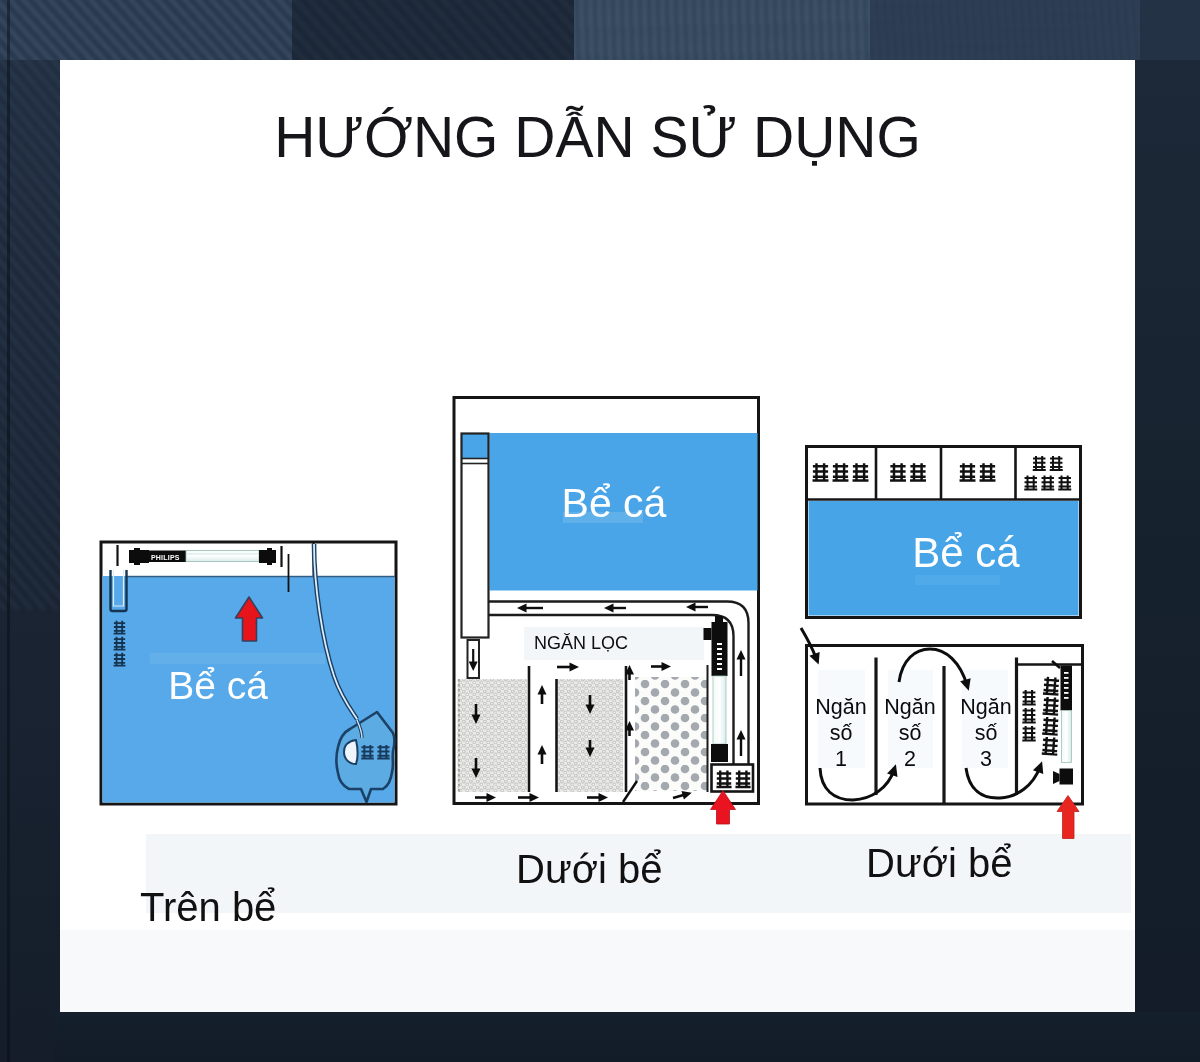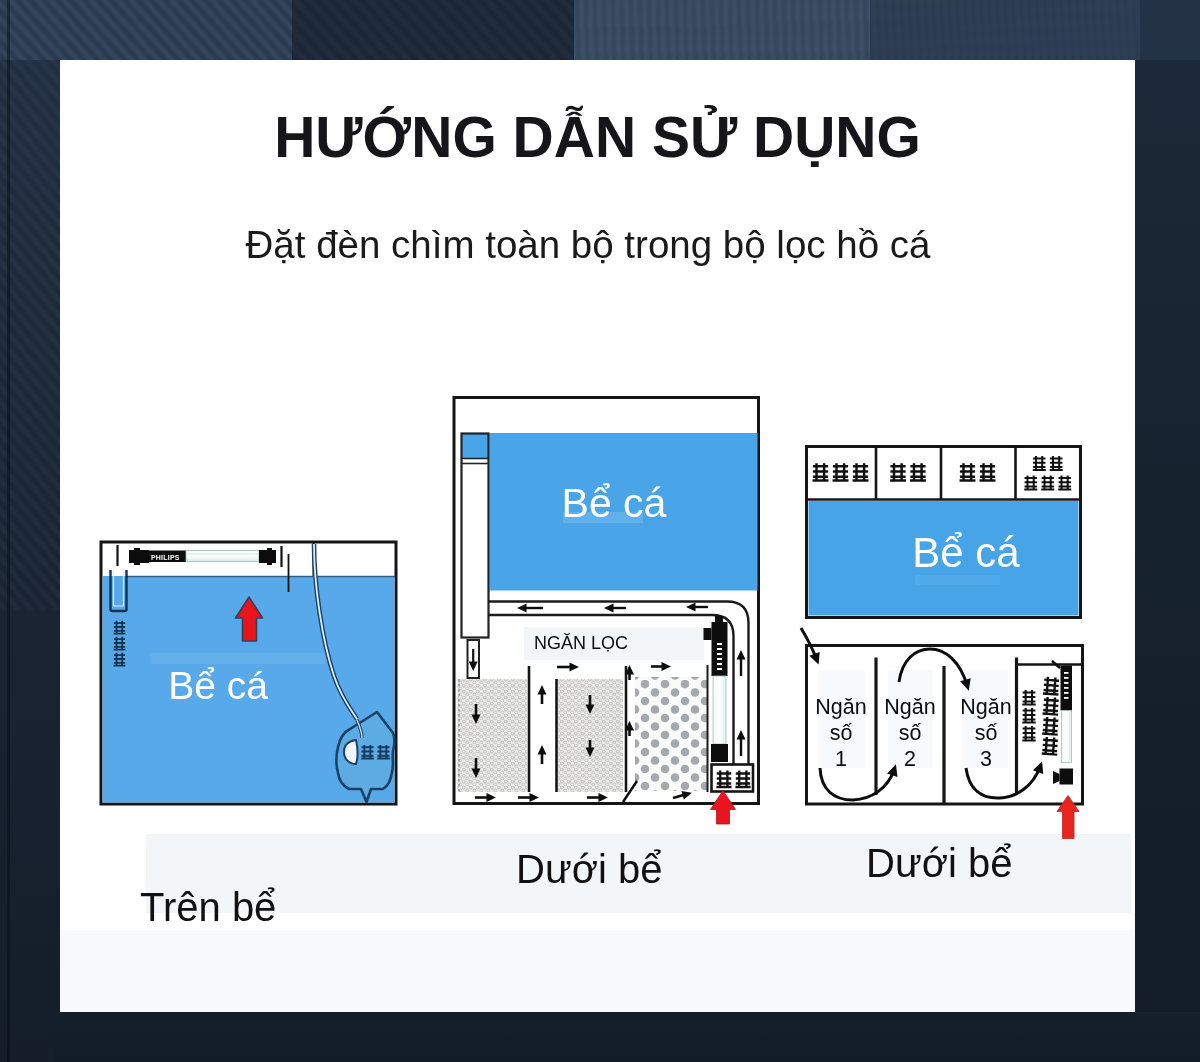--- a/index.html
+++ b/index.html
@@ -40,23 +40,22 @@
 <div class="abs" style="left:1135px;top:60px;width:65px;height:1002px;background:linear-gradient(180deg,#1d2938 0%,#17222f 45%,#121b27 100%);"></div>
 
 <div class="abs" style="left:55px;top:1012px;width:1145px;height:50px;background:linear-gradient(180deg,#15202d 0%,#121b28 100%);"></div>
 
 <div class="abs" style="left:60px;top:60px;width:1075px;height:952px;background:#ffffff;"></div>
 
 <div class="abs" style="left:60px;top:930px;width:1075px;height:82px;background:#f8f9fa;"></div>
 
 <div class="abs" style="left:146px;top:834px;width:985px;height:79px;background:#f3f6f9;"></div>
 
-<div class="abs" style="left:60px;top:109px;width:1075px;text-align:center;font-size:57px;font-weight:bold;color:#15151a;line-height:57px;">HƯỚNG DẪN SỬ DỤNG</div>
-
-<div class="abs" style="left:60px;top:226px;width:1056px;text-align:center;font-size:38.5px;color:#1a1a1a;line-height:38.5px;">Đặt đèn chìm toàn bộ trong bộ lọc hồ cá</div>
+<div class="abs" style="left:60px;top:109px;width:1075px;text-align:center;font-size:57px;font-weight:normal;color:#15151a;line-height:57px;">HƯỚNG DẪN SỬ DỤNG</div>
+
 
 <svg class="abs" style="left:96px;top:536px;" width="306" height="274" viewBox="96 536 306 274" xmlns="http://www.w3.org/2000/svg">
 <defs>
 
 <g id="fc">
           <path d="M1 2.2h8M1 5h8M1 7.8h8M2.9 0.6v9M6.9 0.6v9M0.8 9.7h8.4" stroke="currentColor" stroke-width="1.3" fill="none"></path>
         </g>
 <linearGradient id="tubeg" x1="0" y1="0" x2="0" y2="1">
 <stop offset="0" stop-color="#f4fcf9"></stop>
           <stop offset="0.45" stop-color="#ffffff"></stop>

